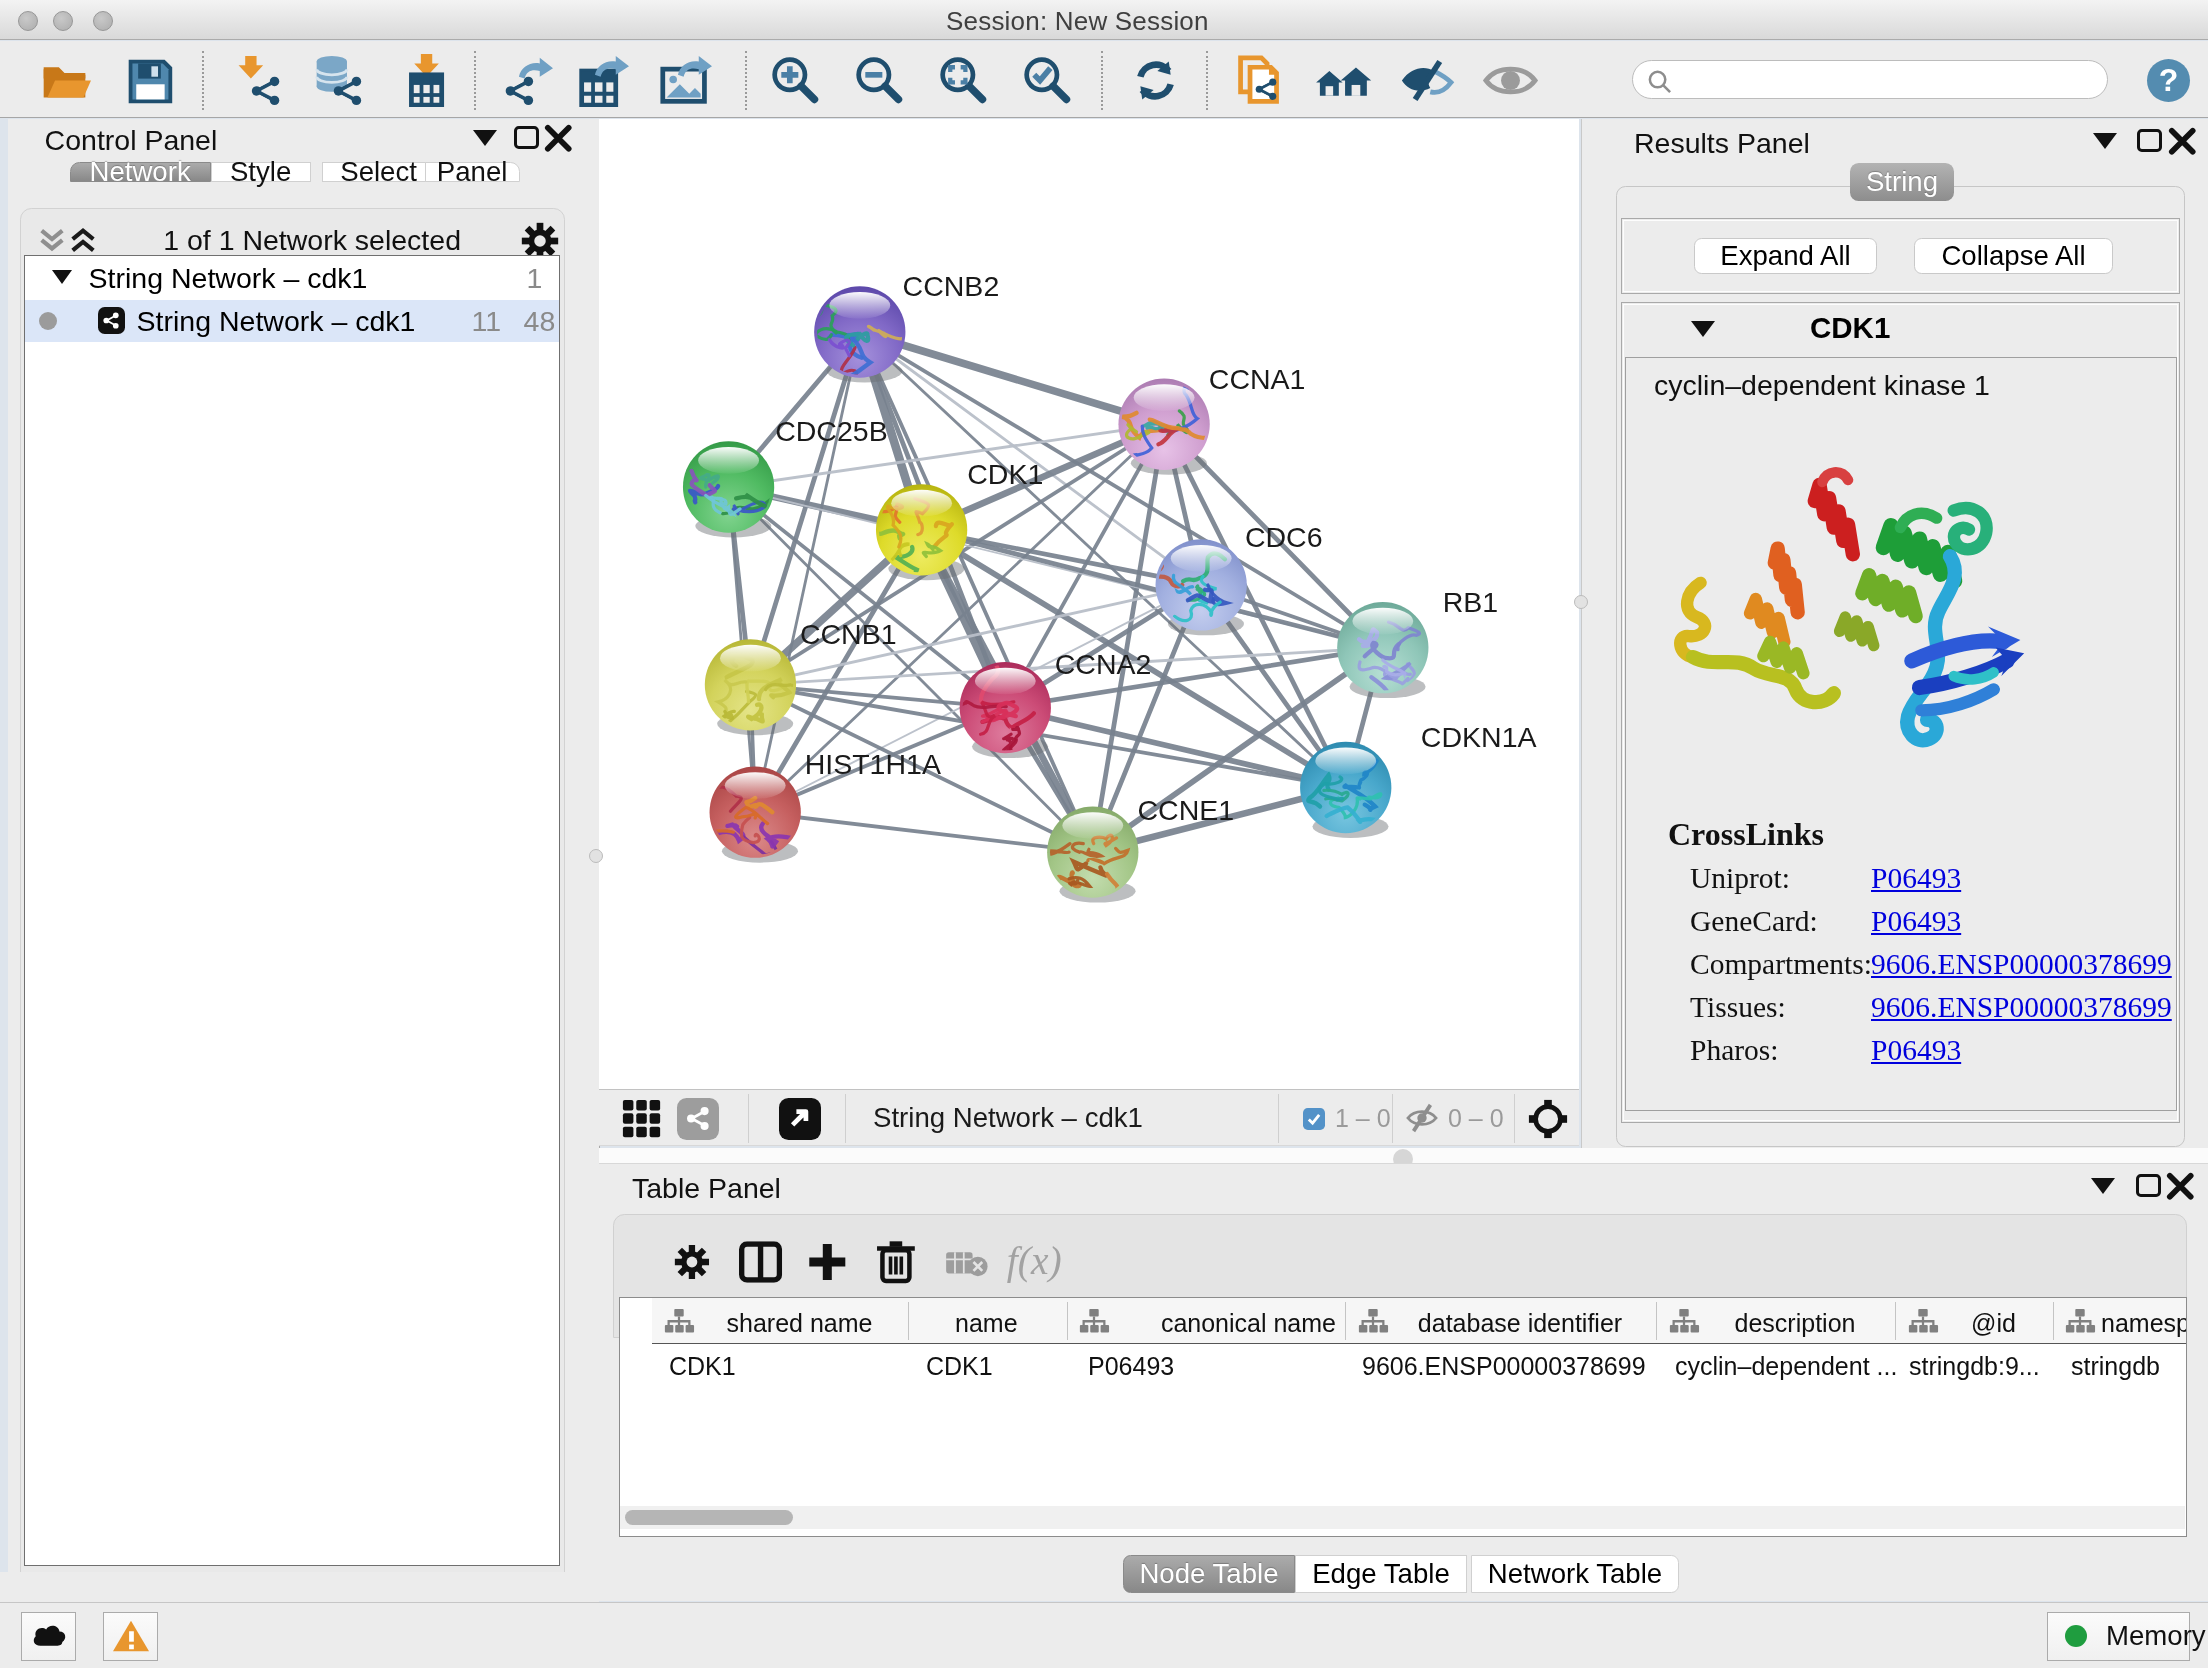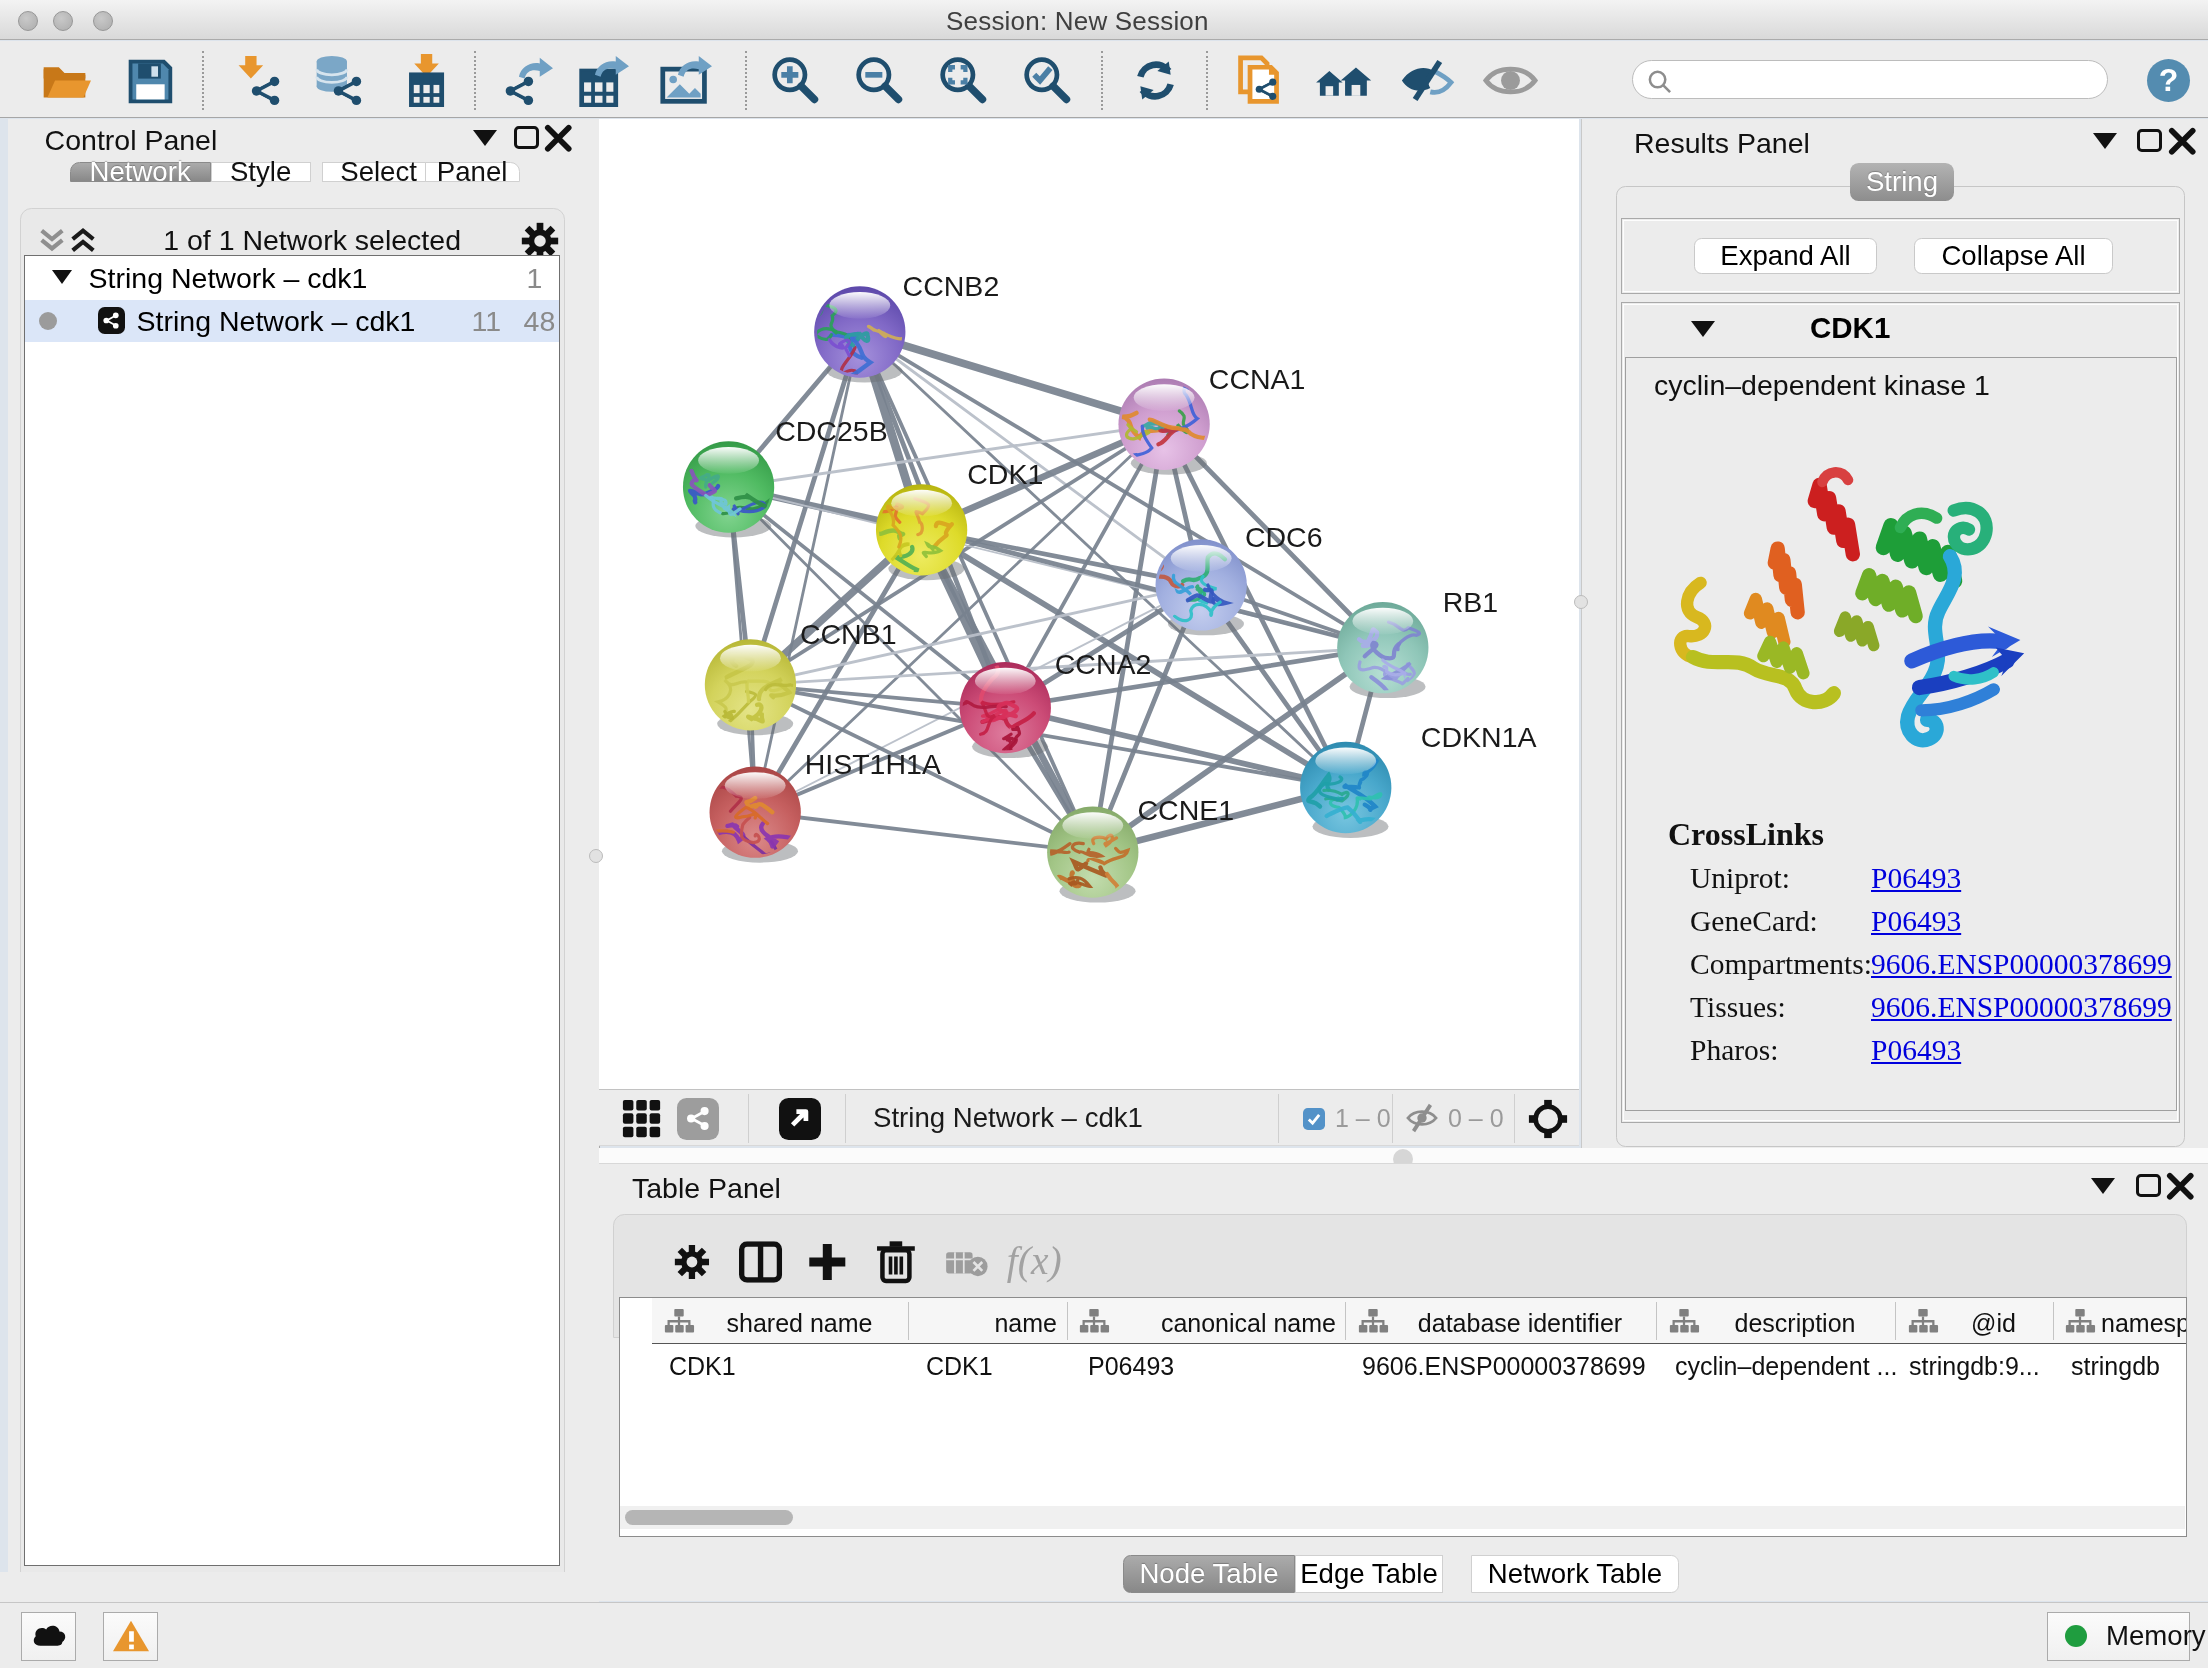--- a/index.html
+++ b/index.html
@@ -777,21 +777,21 @@
               <rect x="12" y="2" width="10" height="8" rx="1"></rect>
               <rect x="2" y="19" width="9" height="8" rx="1"></rect>
     <rect x="13" y="19" width="9" height="8" rx="1"></rect>
               <rect x="24" y="19" width="9" height="8" rx="1"></rect>
             </g>
     <g stroke="#808080" stroke-width="2.4" fill="none">
               <path d="M17 10 L17 15 M6 19 L6 15 L28 15 L28 19 M17 15 L17 19"></path>
             </g>
           </svg>
 <div class="abs" style="left:48px;top:10.5px;width:199px;text-align:center;">shared name</div>
-<div class="abs" style="left:303px;top:10.5px;width:102px;text-align:right;">name</div>
+<div class="abs" style="left:303px;top:10.5px;width:102px;text-align:left;">name</div>
 <div class="abs" style="left:256px;top:3.8px;width:0;height:38px;border-left:1.9px solid #c4c4c4;"></div>
 <svg class="icon" style="left:426px;top:8.6px" width="32" height="28.5" viewBox="0 0 34 30">
     <g fill="#808080">
               <rect x="12" y="2" width="10" height="8" rx="1"></rect>
               <rect x="2" y="19" width="9" height="8" rx="1"></rect>
     <rect x="13" y="19" width="9" height="8" rx="1"></rect>
               <rect x="24" y="19" width="9" height="8" rx="1"></rect>
             </g>
     <g stroke="#808080" stroke-width="2.4" fill="none">
               <path d="M17 10 L17 15 M6 19 L6 15 L28 15 L28 19 M17 15 L17 19"></path>
@@ -860,21 +860,21 @@
 <div class="abs" style="left:1023px;top:7.6px;">cyclin–dependent ...</div>
 <div class="abs" style="left:1257px;top:7.6px;">stringdb:9...</div>
 <div class="abs" style="left:1419px;top:7.6px;">stringdb</div>
       </div>
       <div class="abs" style="left:0;top:208px;width:1565px;height:23px;background:#f0f0f0;">
         <div class="abs" style="left:4.8px;top:3.8px;width:168px;height:15px;background:#b5b5b5;border-radius:7.6px;"></div>
       </div>
     </div>
     <div class="abs" style="left:524px;top:391px;width:172px;height:38px;background:linear-gradient(#ababab,#888);color:#fff;font-size:27.6px;
         display:flex;align-items:center;justify-content:center;border:1px solid #8a8a8a;border-radius:7.6px 0 0 7.6px;text-shadow:0 -1px 1px rgba(0,0,0,0.25);">Node Table</div>
-    <div class="abs" style="left:696px;top:391px;width:148px;height:38px;background:#fff;font-size:27.6px;border:1px solid #d0d0d0;
+    <div class="abs" style="left:696px;top:391px;width:172px;height:38px;background:#fff;font-size:27.6px;border:1px solid #d0d0d0;
         display:flex;align-items:center;justify-content:center;">Edge Table</div>
     <div class="abs" style="left:872px;top:391px;width:208px;height:38px;background:#fff;font-size:27.6px;border:1px solid #d0d0d0;border-radius:0 7.6px 7.6px 0;
         display:flex;align-items:center;justify-content:center;">Network Table</div>
   </div>
 
   <div id="statusbar" class="abs">
     <div class="abs sbtn" style="left:21px;width:55px;">
       <svg width="38" height="28.5" viewBox="0 0 40 30">
         <path d="M11 25 C4 25 2 19 6 15 C4 8 12 4 17 8 C20 2 30 3 31 10 C38 10 39 18 34 21 C34 24 31 25 28 25 Z" fill="#111"></path>
       </svg>

